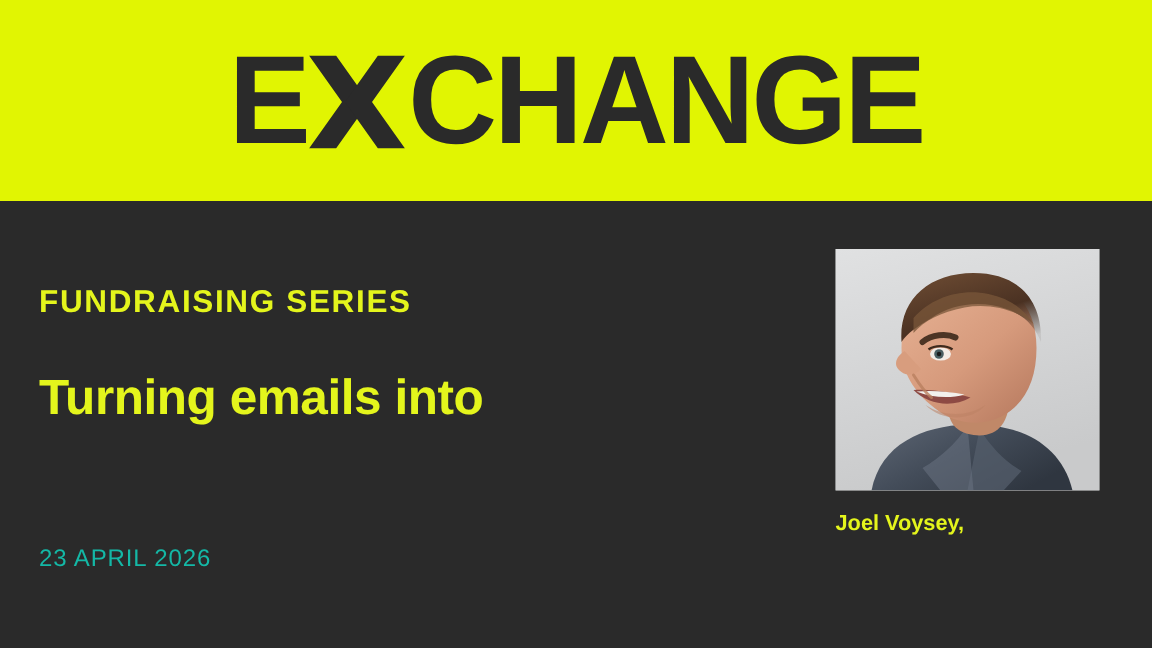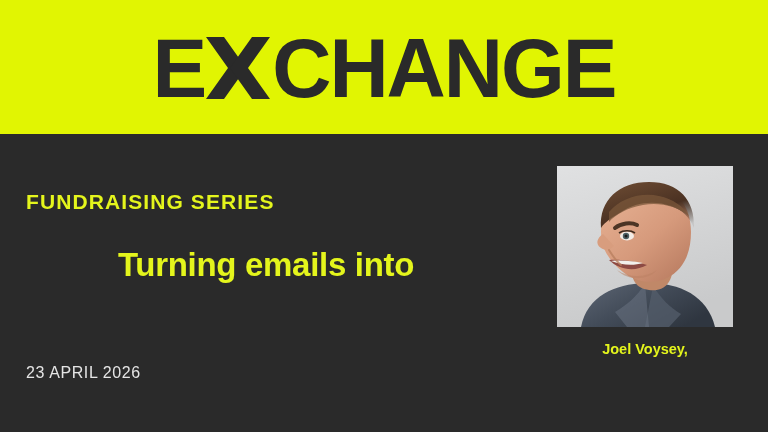--- a/index.html
+++ b/index.html
@@ -93,43 +93,41 @@
   .headline {
     position: absolute;
     top: 108px;
     left: 0;
     font-size: 33px;
     font-weight: bold;
     line-height: 45px;
     letter-spacing: -0.3px;
     color: #e4f51c;
     width: 480px;
-    text-align: center;
   }
 
   .headline .line { display: block; }
 
   .event-date {
     position: absolute;
     top: 230px;
     left: 0;
     font-size: 16px;
     font-weight: normal;
     letter-spacing: 0.6px;
-    color: #e5e5e5;
+    color: #14b8a6;
     white-space: nowrap;
   }
 
   
   .speaker {
     position: absolute;
     left: 557px;
     top: 32px;
     width: 176px;
-    text-align: center;
   }
 
   .speaker-photo {
     position: relative;
     width: 176px;
     height: 161px;
     background: #d8d9da;
     overflow: hidden;
   }
 

